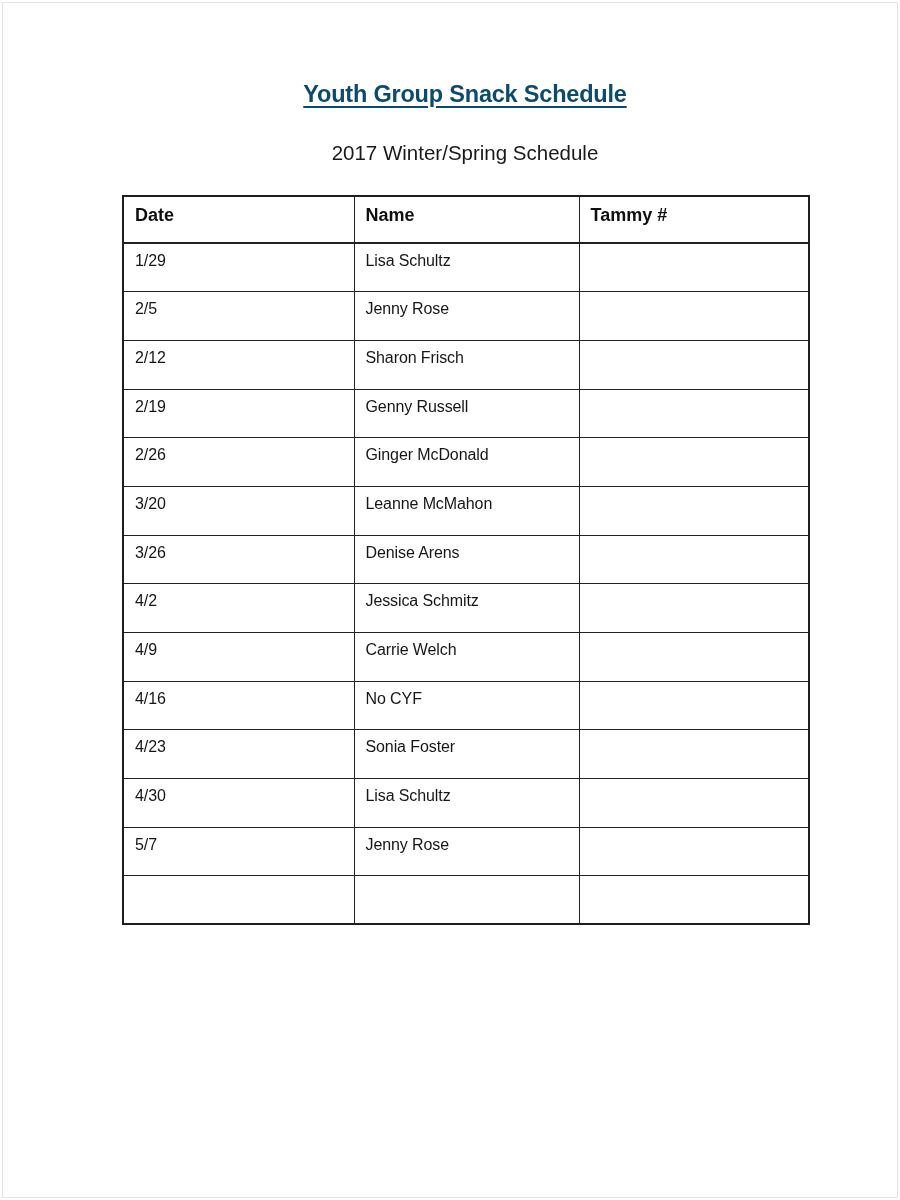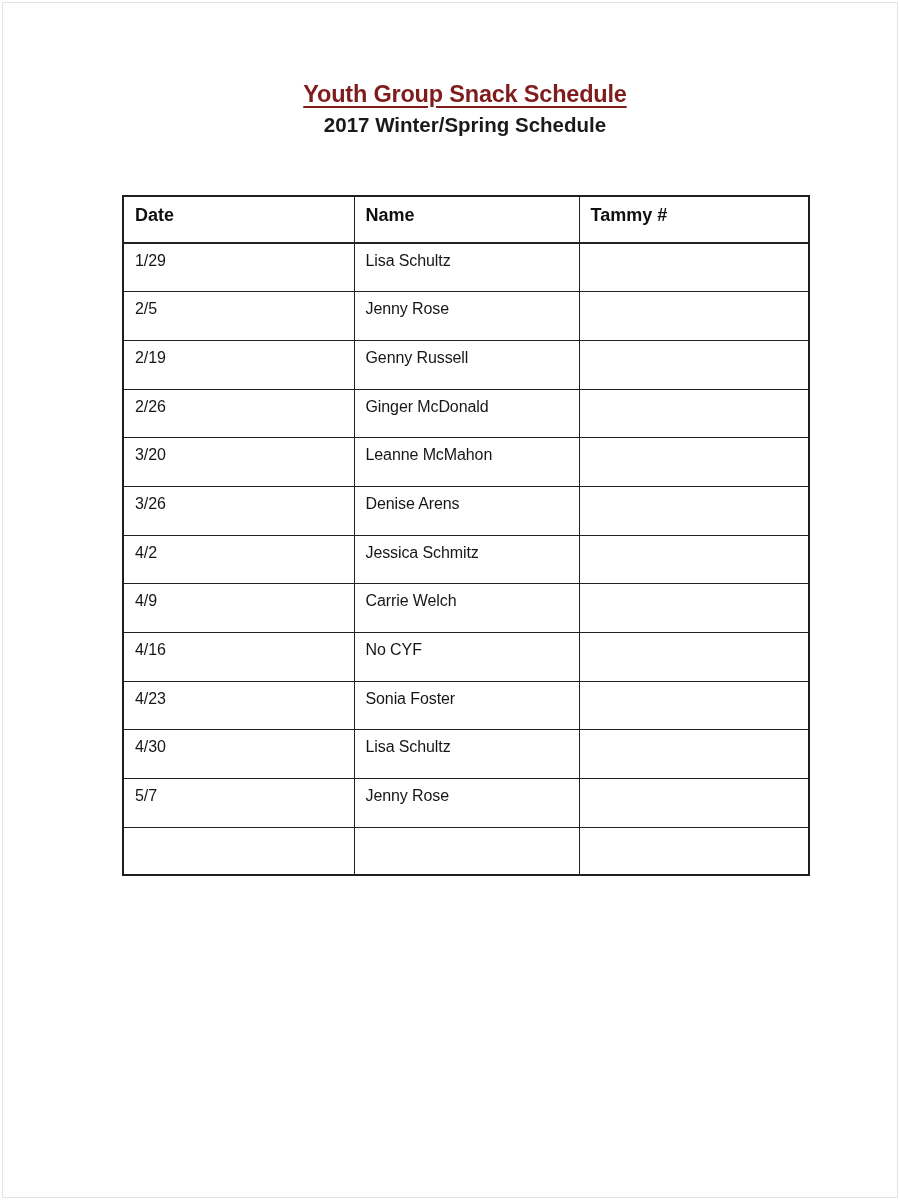--- a/index.html
+++ b/index.html
@@ -25,32 +25,32 @@
     position: absolute;
     left: 122px;
     top: 80px;
     width: 686px;
     text-align: center;
   }
   .doc-title {
     font-size: 23.5px;
     font-weight: 700;
     letter-spacing: -0.2px;
-    color: #7f1d1d;
+    color: #0c4a6e;
     text-decoration: underline;
     text-decoration-thickness: 2px;
     text-underline-offset: 4px;
     margin: 0;
     line-height: 28px;
   }
   .doc-subtitle {
     font-size: 20.5px;
-    font-weight: 700;
+    font-weight: 400;
     color: #1a1a1a;
-    margin: 4px 0 0 0;
+    margin: 32px 0 0 0;
     line-height: 26px;
   }
   .table-clip {
     position: absolute;
     left: 121px;
     top: 194px;
     width: 690px;
     height: 832px;
     overflow: hidden;
   }
@@ -119,20 +119,25 @@
           <td>Lisa Schultz</td>
           <td></td>
         </tr>
 
         <tr>
           <td>2/5</td>
           <td>Jenny Rose</td>
           <td></td>
         </tr>
 
+        <tr>
+          <td>2/12</td>
+          <td>Sharon Frisch</td>
+          <td></td>
+        </tr>
 
         <tr>
           <td>2/19</td>
           <td>Genny Russell</td>
           <td></td>
         </tr>
 
         <tr>
           <td>2/26</td>
           <td>Ginger McDonald</td>

